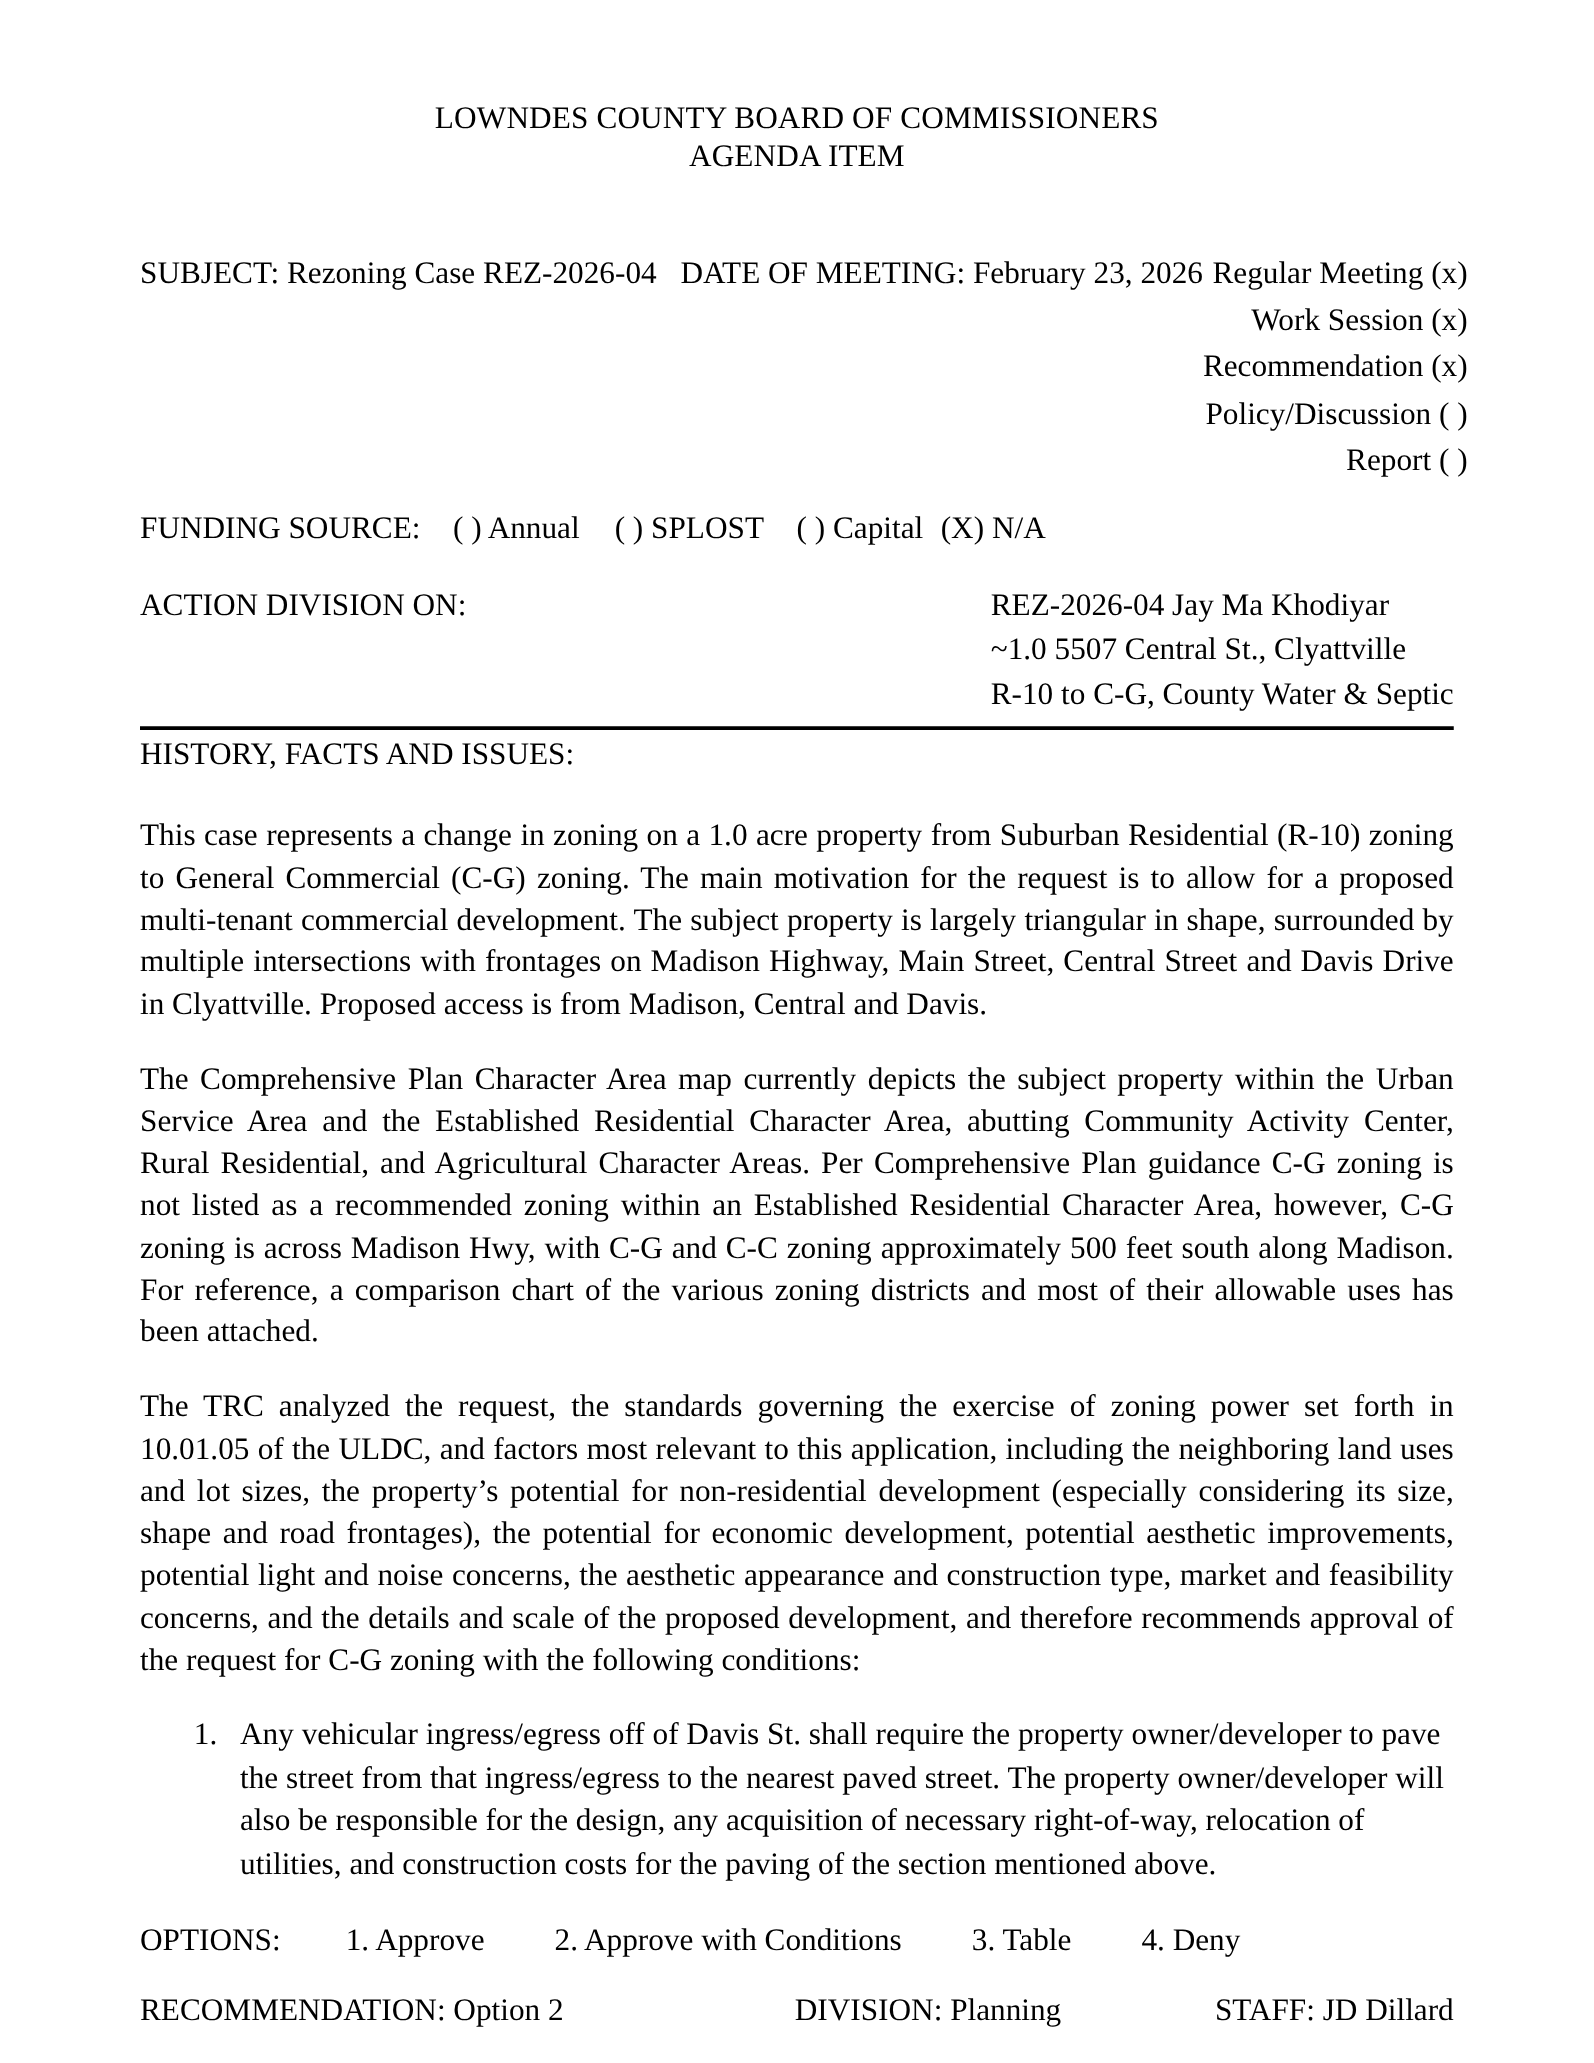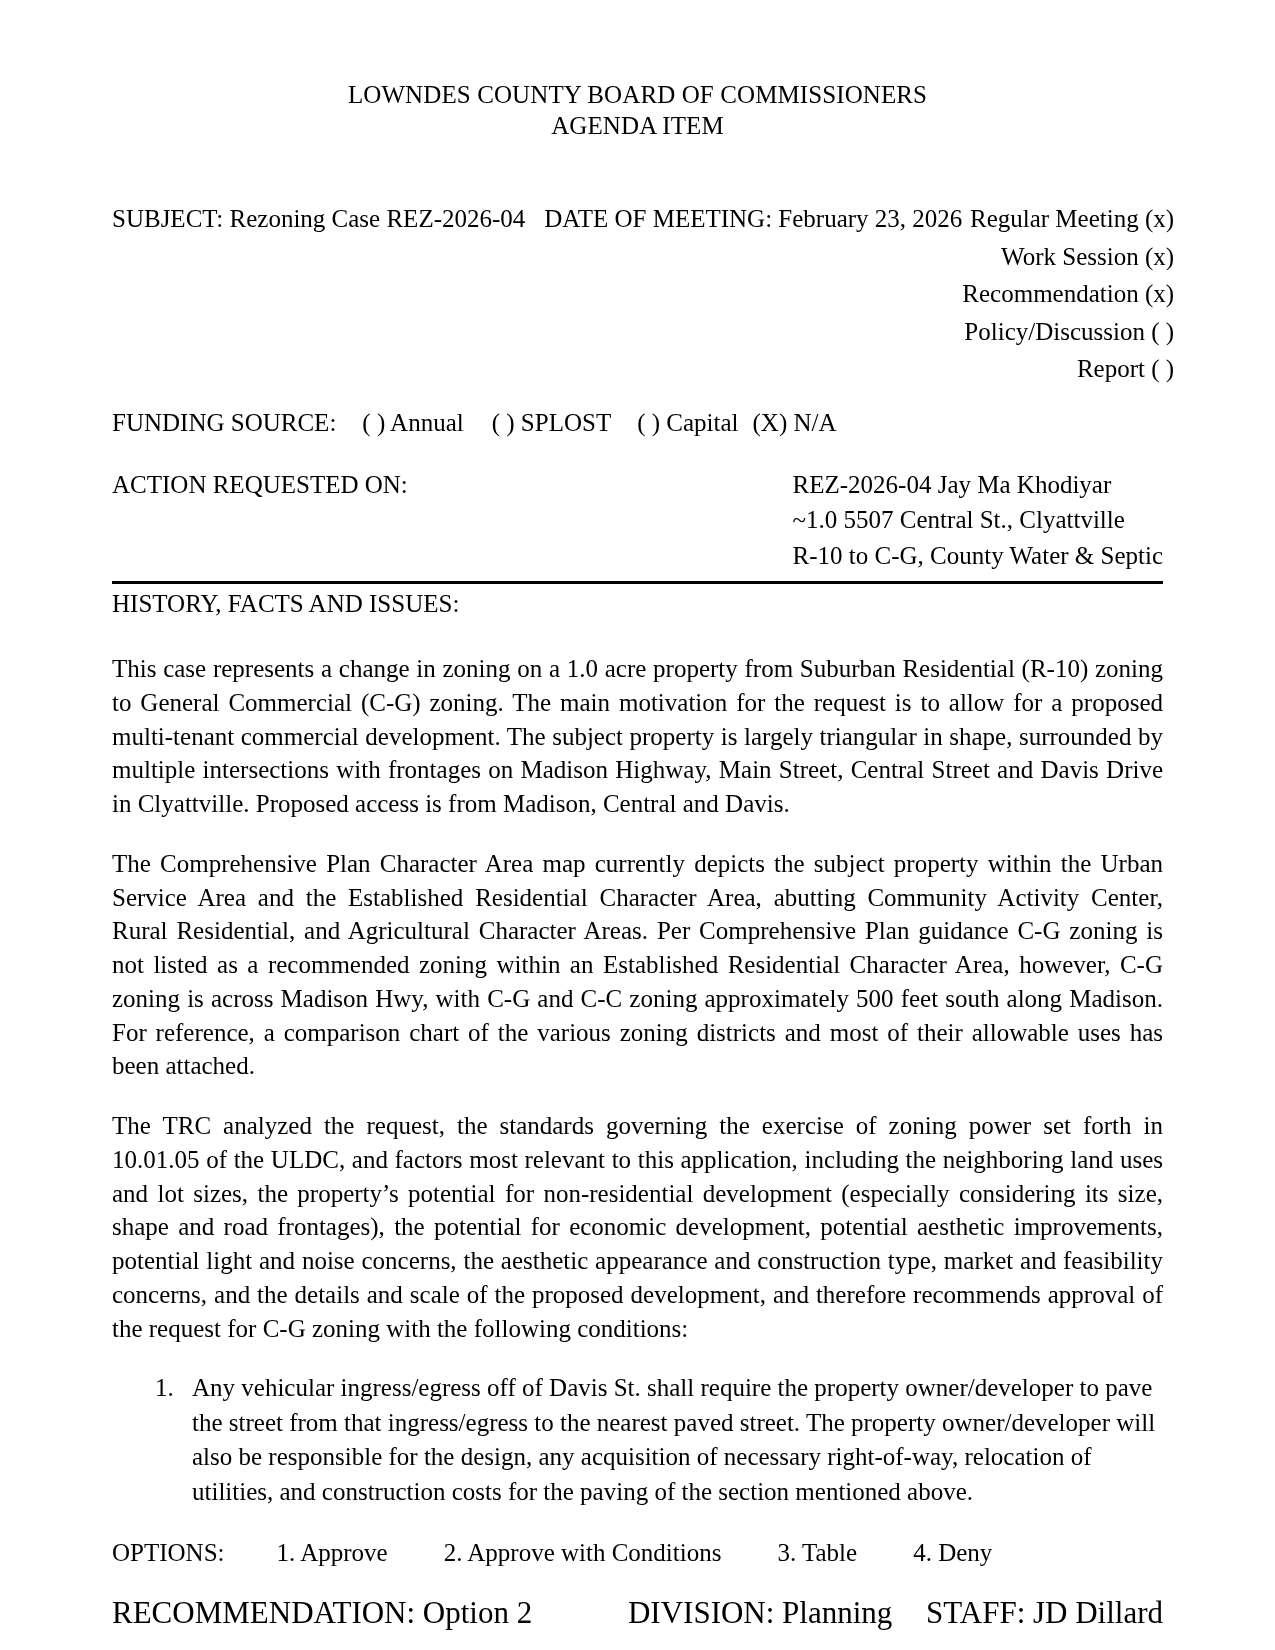--- a/index.html
+++ b/index.html
@@ -121,21 +121,21 @@
     margin-top: 30px;
     font-size: 25px;
     white-space: nowrap;
   }
   .options .sp1 { display:inline-block; width: 52px; }
   .options .sp2 { display:inline-block; width: 56px; }
   .options .sp3 { display:inline-block; width: 56px; }
 
   .recommendation {
     margin-top: 28px;
-    font-size: 31px;
+    font-size: 25px;
     display: flex;
     justify-content: space-between;
     white-space: nowrap;
   }
   .recommendation .mid { margin-left: 62px; }
 </style>
 </head>
 <body>
 
 <div class="page">
@@ -159,21 +159,21 @@
         <div>Report ( )</div>
       </div>
     </div>
   </div>
 
   <div class="funding">
     <span>FUNDING SOURCE:</span><span class="gap-a"></span><span>( )  Annual</span><span class="gap-b"></span><span>( ) SPLOST</span><span class="gap-c"></span><span>( )  Capital</span><span class="gap-d"></span><span>(X)  N/A</span>
   </div>
 
   <div class="action">
-    <div>ACTION REQUESTED ON:</div>
+    <div>ACTION DIVISION ON:</div>
     <div class="action-right">
       <div>REZ-2026-04 Jay Ma Khodiyar</div>
       <div>~1.0 5507 Central St., Clyattville</div>
       <div>R-10 to C-G, County Water &amp; Septic</div>
     </div>
   </div>
 
   <hr class="rule">
 
   <div class="section-title">HISTORY, FACTS AND ISSUES:</div>

